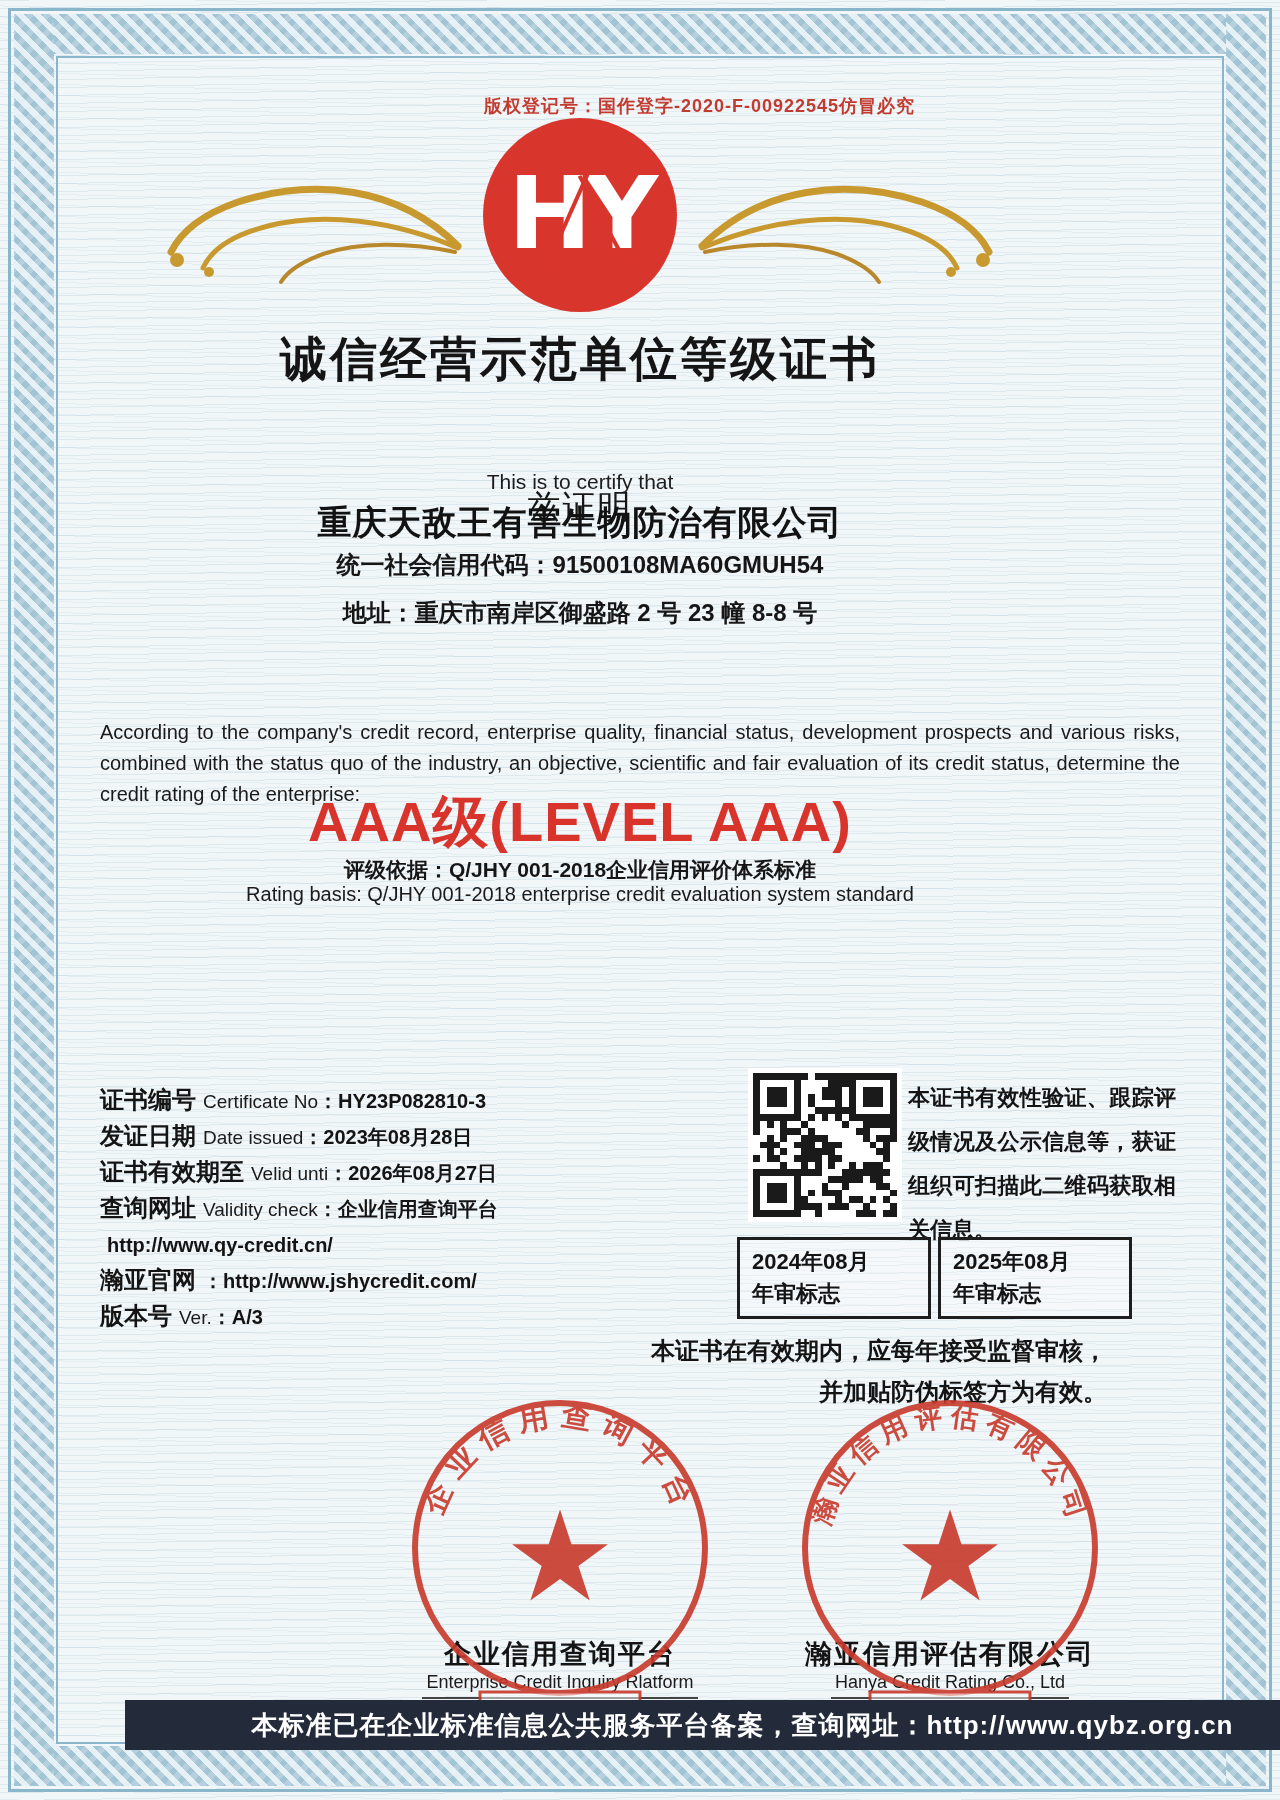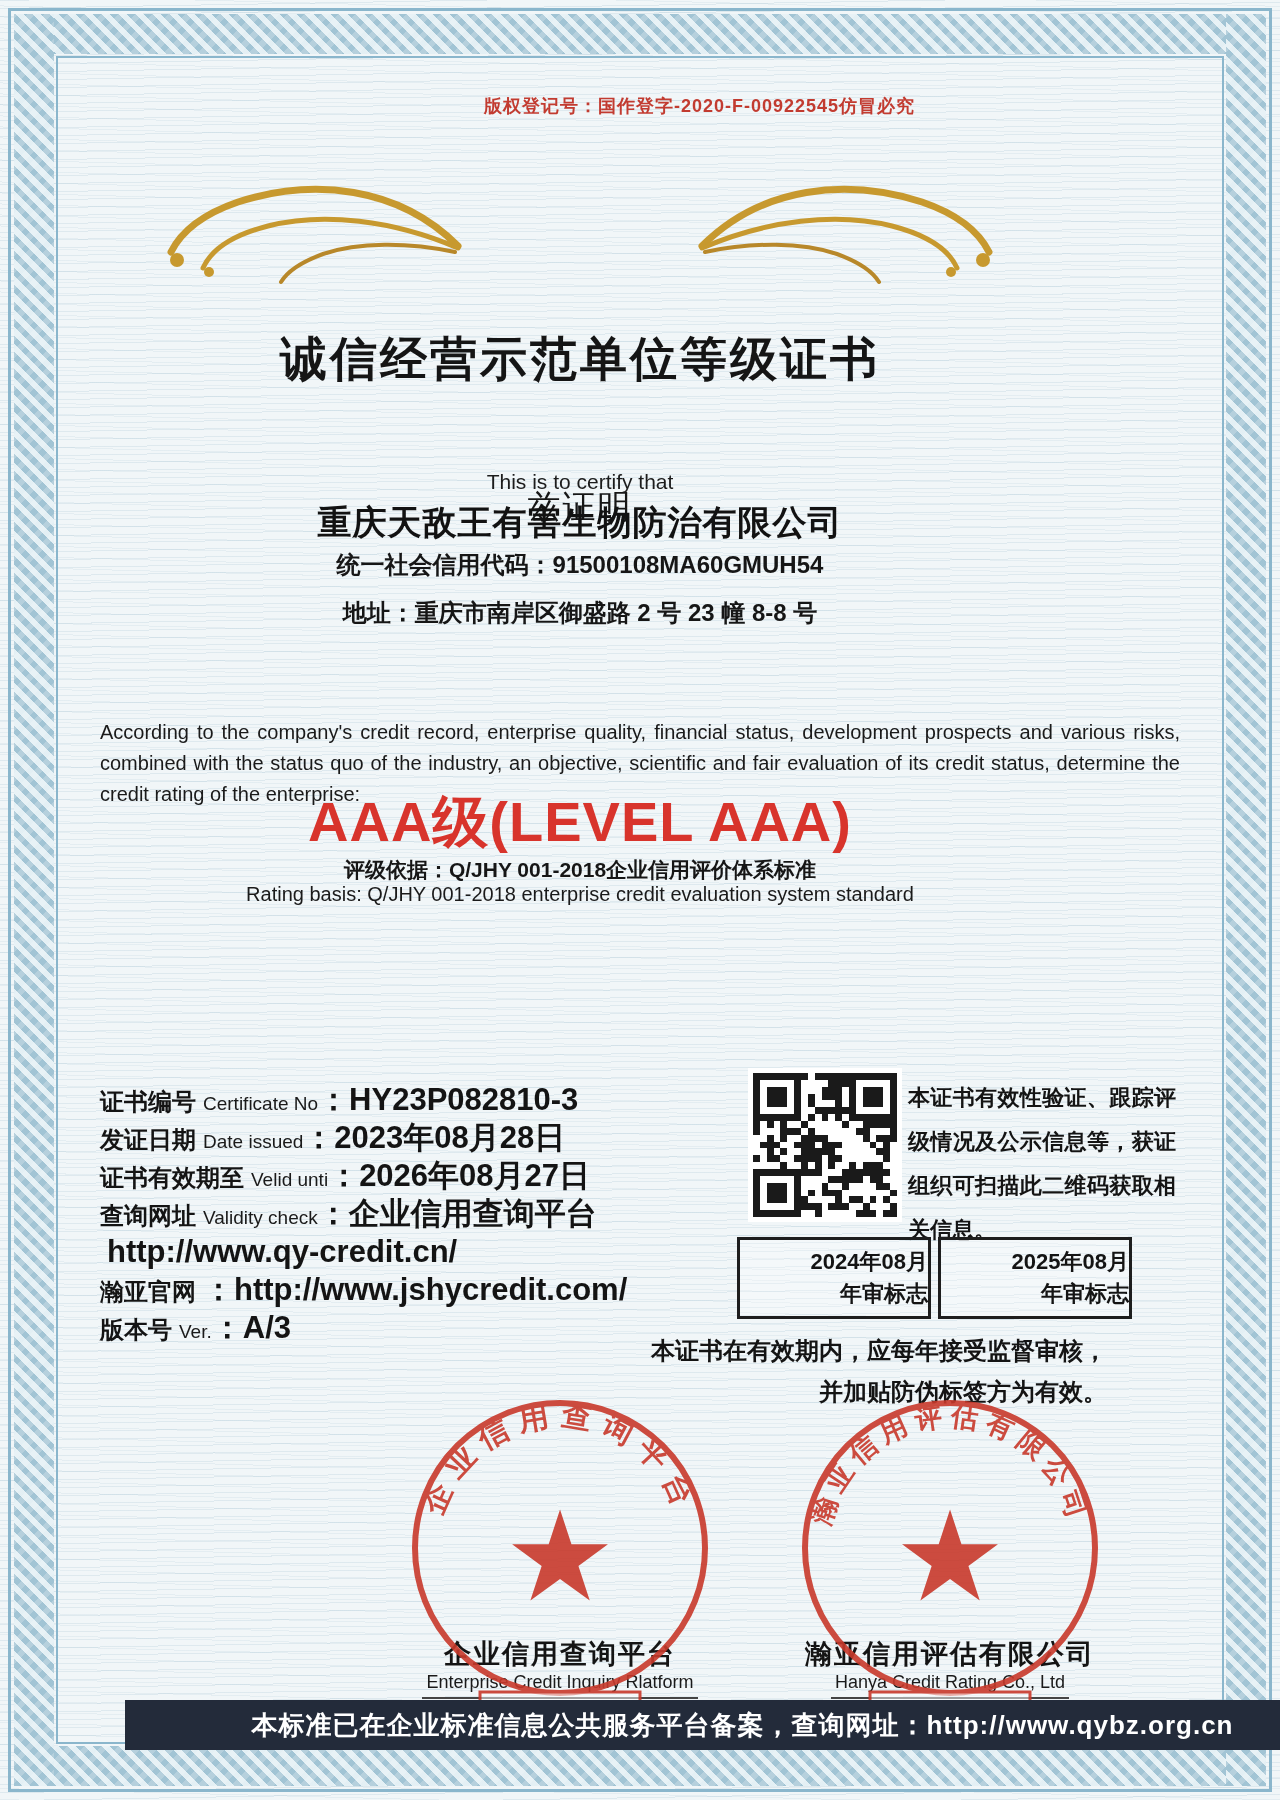--- a/index.html
+++ b/index.html
@@ -53,29 +53,29 @@
   .body-en { top:717px; left:100px; width:1080px; font-size:20px; color:#1a1a1a;
     line-height:31px; text-align:justify; }
   .level { top:785px; color:#d8342c; font-size:56px; font-weight:900; letter-spacing:1px; }
   .basis-zh { top:856px; font-size:21px; font-weight:bold; color:#161616; }
   .basis-en { top:883px; font-size:20px; color:#1a1a1a; }
   
   .details { top:1083px; left:100px; width:640px; }
   .detail-line { line-height:33px; white-space:nowrap; }
   .dzh  { font-size:24px; font-weight:bold; color:#141414; }
   .den  { font-size:19px; color:#1a1a1a; margin-left:7px; }
-  .dval { font-size:31px; font-weight:bold; color:#141414; }
+  .dval { font-size:20px; font-weight:bold; color:#141414; }
   
   .qr-box { top:1068px; left:748px; width:154px; height:154px; background:#fff; padding:5px; }
   .qr-box svg { width:100%; height:100%; display:block; }
   .qr-note { top:1076px; left:908px; width:268px; font-size:22px; font-weight:bold;
     color:#141414; line-height:44px; text-align:justify; }
   .year-box { top:1237px; width:194px; height:82px; border:3px solid #1e1e1e;
-    display:flex; flex-direction:column; align-items:flex-end; justify-content:center;
-    font-size:22px; font-weight:bold; color:#141414; line-height:32px; background:rgba(255,255,255,.25); }
+    display:flex; flex-direction:column; align-items:flex-start; justify-content:center;
+    font-size:22px; font-weight:bold; color:#141414; line-height:32px; background:rgba(255,255,255,.25);padding-left:12px; }
   .year-box.b1 { left:737px; }
   .year-box.b2 { left:938px; }
   .note { top:1330px; left:572px; width:535px; text-align:right; font-size:24px;
     font-weight:bold; color:#141414; line-height:41px; }
   
   .seal { width:320px; height:350px; z-index:5; opacity:.9; }
   .seal.s-left  { left:400px; top:1392px; }
   .seal.s-right { left:790px; top:1392px; }
   .org { z-index:4; text-align:center; }
   .org.o-left  { left:380px; width:360px; }
@@ -103,20 +103,25 @@
 
   <div class="abs copyright">版权登记号：国作登字-2020-F-00922545仿冒必究</div>
 
   <svg class="abs flourish fl-left" viewBox="0 0 300 130">
     <path d="M295,78 C235,18 150,10 75,34 C40,46 18,64 8,84" stroke="#c7992f" stroke-width="7" fill="none" stroke-linecap="round"></path>
     <path d="M295,80 C230,52 160,44 105,58 C70,67 48,82 40,100" stroke="#c7992f" stroke-width="5" fill="none" stroke-linecap="round"></path>
     <path d="M292,84 C245,74 195,74 160,86 C138,94 124,104 118,114" stroke="#b8882a" stroke-width="4" fill="none" stroke-linecap="round"></path>
     <circle cx="14" cy="92" r="7" fill="#c7992f"></circle>
     <circle cx="46" cy="104" r="5" fill="#c7992f"></circle>
   </svg>
+  <div class="abs logo-circle">
+    <span class="hy">HY</span>
+    <i class="crack c1"></i>
+    <i class="crack c2"></i>
+  </div>
   <svg class="abs flourish fl-right" viewBox="0 0 300 130">
     <path d="M295,78 C235,18 150,10 75,34 C40,46 18,64 8,84" stroke="#c7992f" stroke-width="7" fill="none" stroke-linecap="round"></path>
     <path d="M295,80 C230,52 160,44 105,58 C70,67 48,82 40,100" stroke="#c7992f" stroke-width="5" fill="none" stroke-linecap="round"></path>
     <path d="M292,84 C245,74 195,74 160,86 C138,94 124,104 118,114" stroke="#b8882a" stroke-width="4" fill="none" stroke-linecap="round"></path>
     <circle cx="14" cy="92" r="7" fill="#c7992f"></circle>
     <circle cx="46" cy="104" r="5" fill="#c7992f"></circle>
   </svg>
 
   <div class="abs center-col title-zh">诚信经营示范单位等级证书</div>
   <div class="abs center-col certify-zh">兹证明</div>

